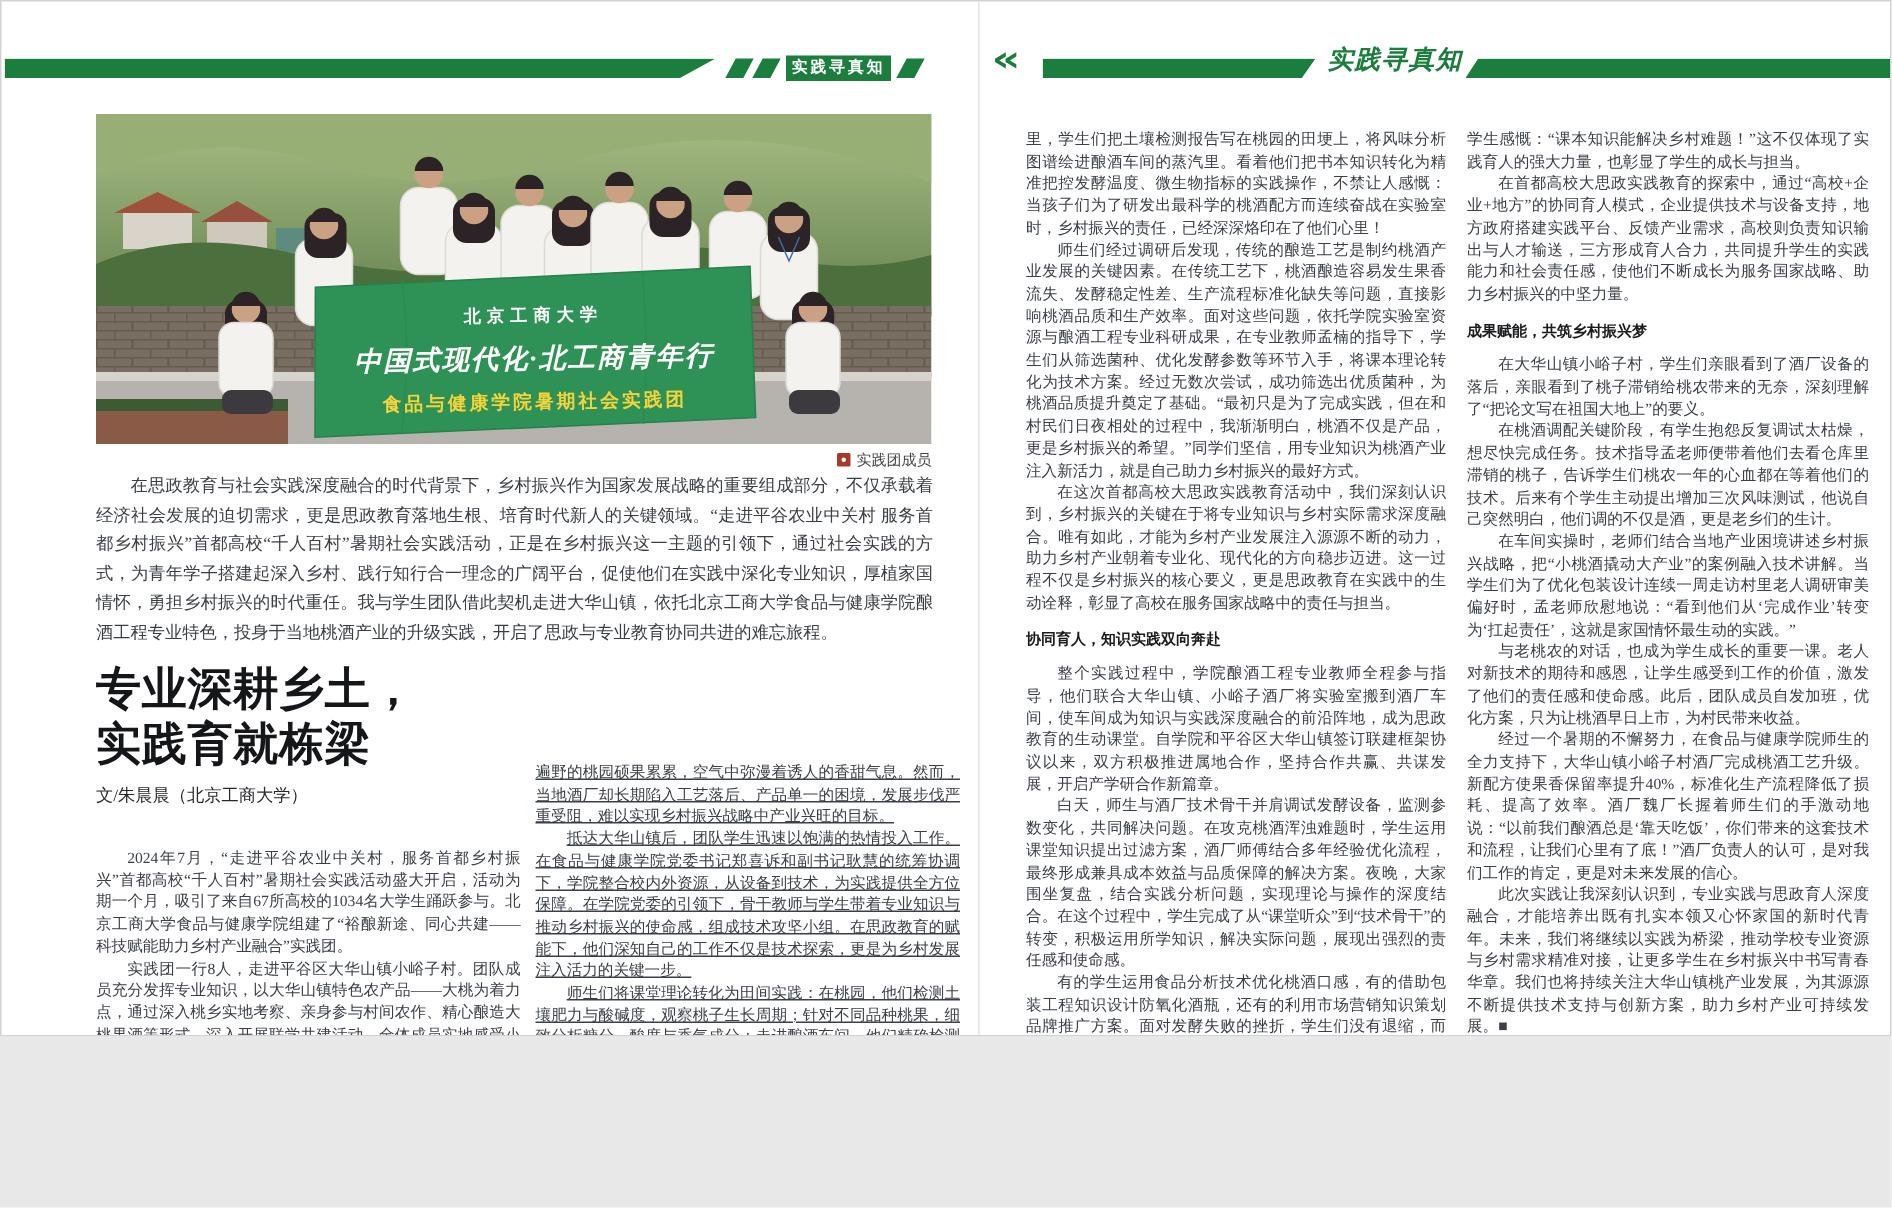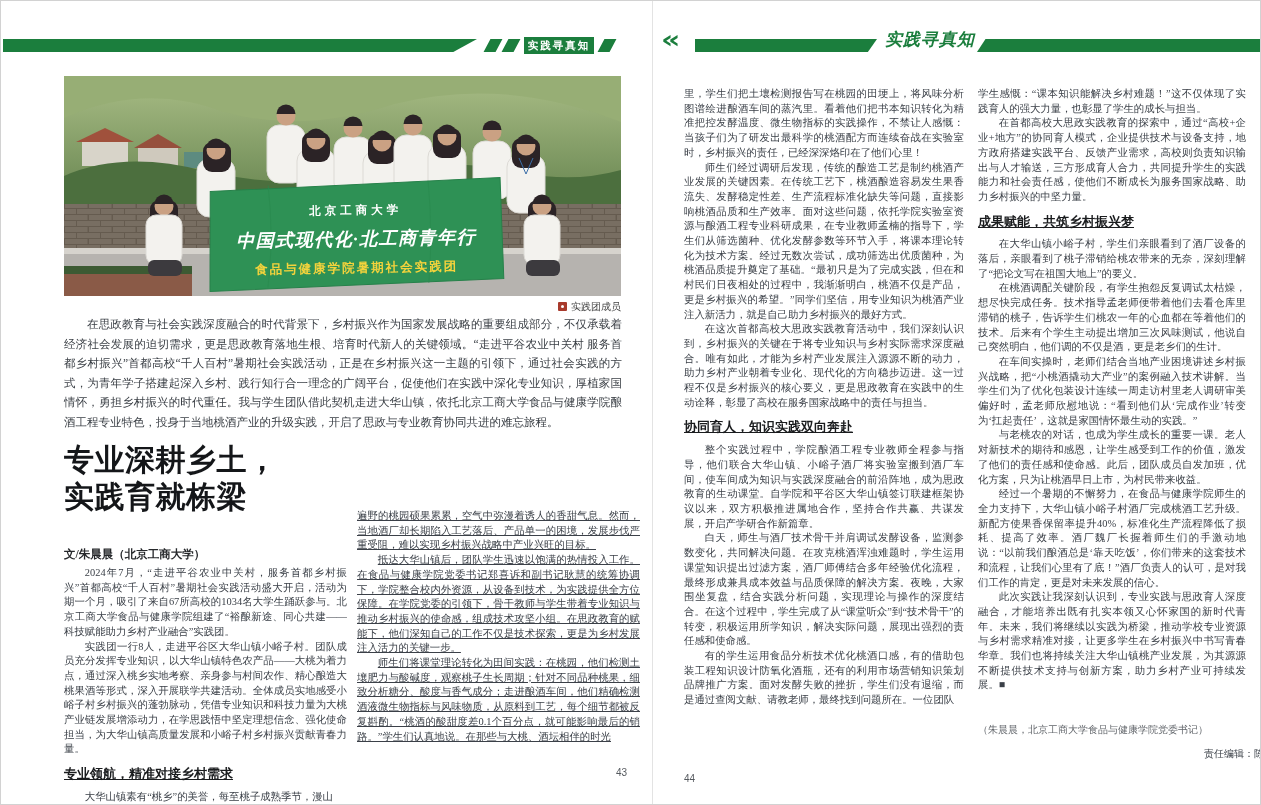--- a/index.html
+++ b/index.html
@@ -1,16 +1,16 @@
 <!DOCTYPE html>
 <html><head>
 <meta charset="utf-8">
 <style>
   html,body{margin:0;padding:0;background:#e8e8e8;}
-  .spread{position:relative;width:1261px;height:805px;margin:0 auto;background:#ffffff;
+  .spread{position:relative;width:1261px;height:691px;margin:0 auto;background:#ffffff;
     border:1px solid #d2d2d2;box-sizing:border-box;overflow:hidden;
     font-family:"Liberation Serif", serif;}
   .gutter{position:absolute;left:651px;top:0;width:1px;height:805px;background:#e3e3e3;}
 
   
   .hbar{position:absolute;height:13px;background:#1b7e3d;}
   .hslash{position:absolute;height:13px;width:12px;background:#1b7e3d;transform:skewX(-28deg);}
   .hbox{position:absolute;background:#1b7e3d;color:#fff;
     font-family:"Liberation Sans",sans-serif;font-weight:bold;font-size:10.5px;
     letter-spacing:2px;text-align:center;line-height:17px;}
@@ -29,26 +29,26 @@
   .cam-icon{display:inline-block;width:9px;height:9px;background:#a83a2c;border-radius:1px;
     vertical-align:-1px;margin-right:4px;}
   .cam-icon::after{content:"";display:block;width:3px;height:3px;background:#fff;
     border-radius:50%;margin:3px auto 0;}
 
   
   .intro{position:absolute;left:63px;top:314px;width:558px;font-size:11.5px;line-height:19.5px;
     text-align:justify;text-indent:2em;color:#3a3f45;}
   .art-title{position:absolute;left:63px;top:440px;width:300px;font-size:30px;line-height:37px;
     font-weight:800;color:#141619;letter-spacing:.5px;}
-  .byline{position:absolute;left:63px;top:522px;font-size:11.5px;font-weight:bold;color:#26282b;margin-top:24px;}
+  .byline{position:absolute;left:63px;top:522px;font-size:11.5px;font-weight:normal;color:#26282b;}
   .col{position:absolute;font-size:10.4px;line-height:14.7px;text-align:justify;color:#3b4048;}
   .col p{margin:0 0 0 0;text-indent:2em;}
   .col p.cont{text-indent:0;}
-  .sec-heading{font-family:"Liberation Sans",sans-serif;font-size:13px;font-weight:bold;
-    color:#1a1c1e;margin:10px 0 8px;text-decoration:underline;}
+  .sec-heading{font-family:"Liberation Sans",sans-serif;font-size:10px;font-weight:bold;
+    color:#1a1c1e;margin:10px 0 8px;}
   .col-l1{left:63px;top:565px;width:283px;}
   .col-l2{left:356px;top:508px;width:283px;text-decoration:underline;}
   .col-r1{left:683px;top:86px;width:280px;}
   .col-r2{left:977px;top:86px;width:268px;}
   .pgnum{position:absolute;font-size:10px;color:#55595e;font-family:"Liberation Sans",sans-serif;}
   .pg43{left:602px;top:766px;width:24px;text-align:right;}
   .pg44{left:683px;top:772px;}
   .author-note{position:absolute;left:977px;top:722px;width:268px;font-size:10px;color:#62666b;}
   .editor{position:absolute;left:1005px;top:746px;width:268px;text-align:right;
     font-size:10px;color:#3b4048;}

